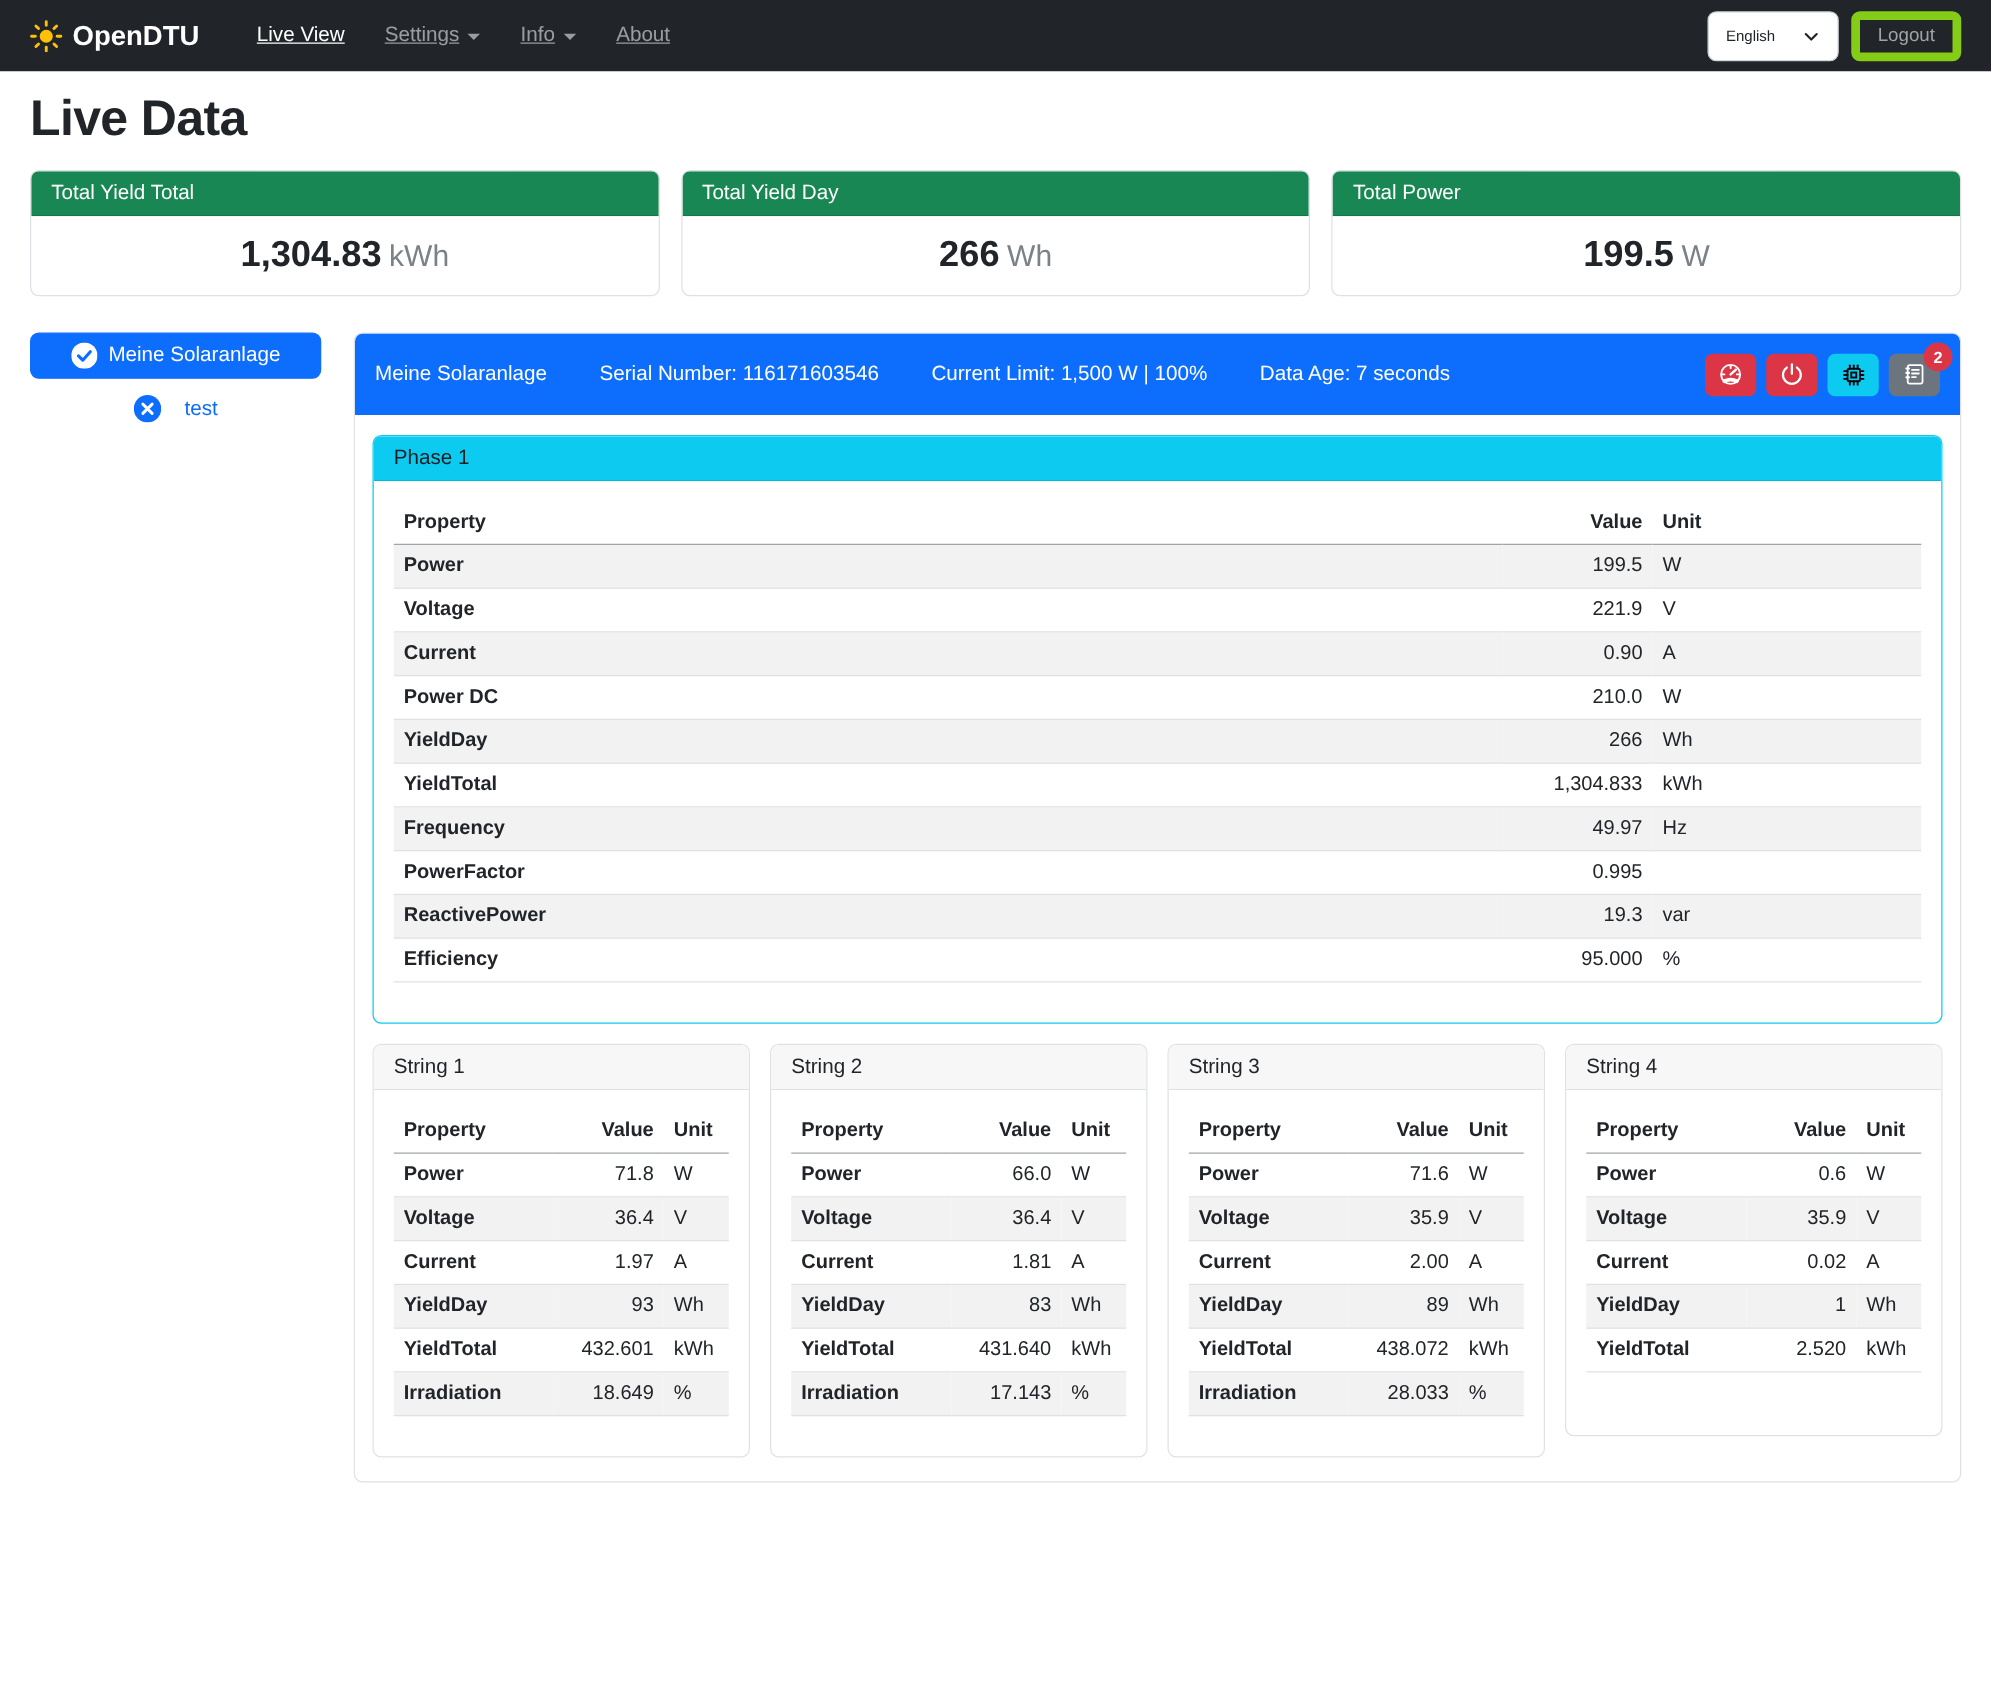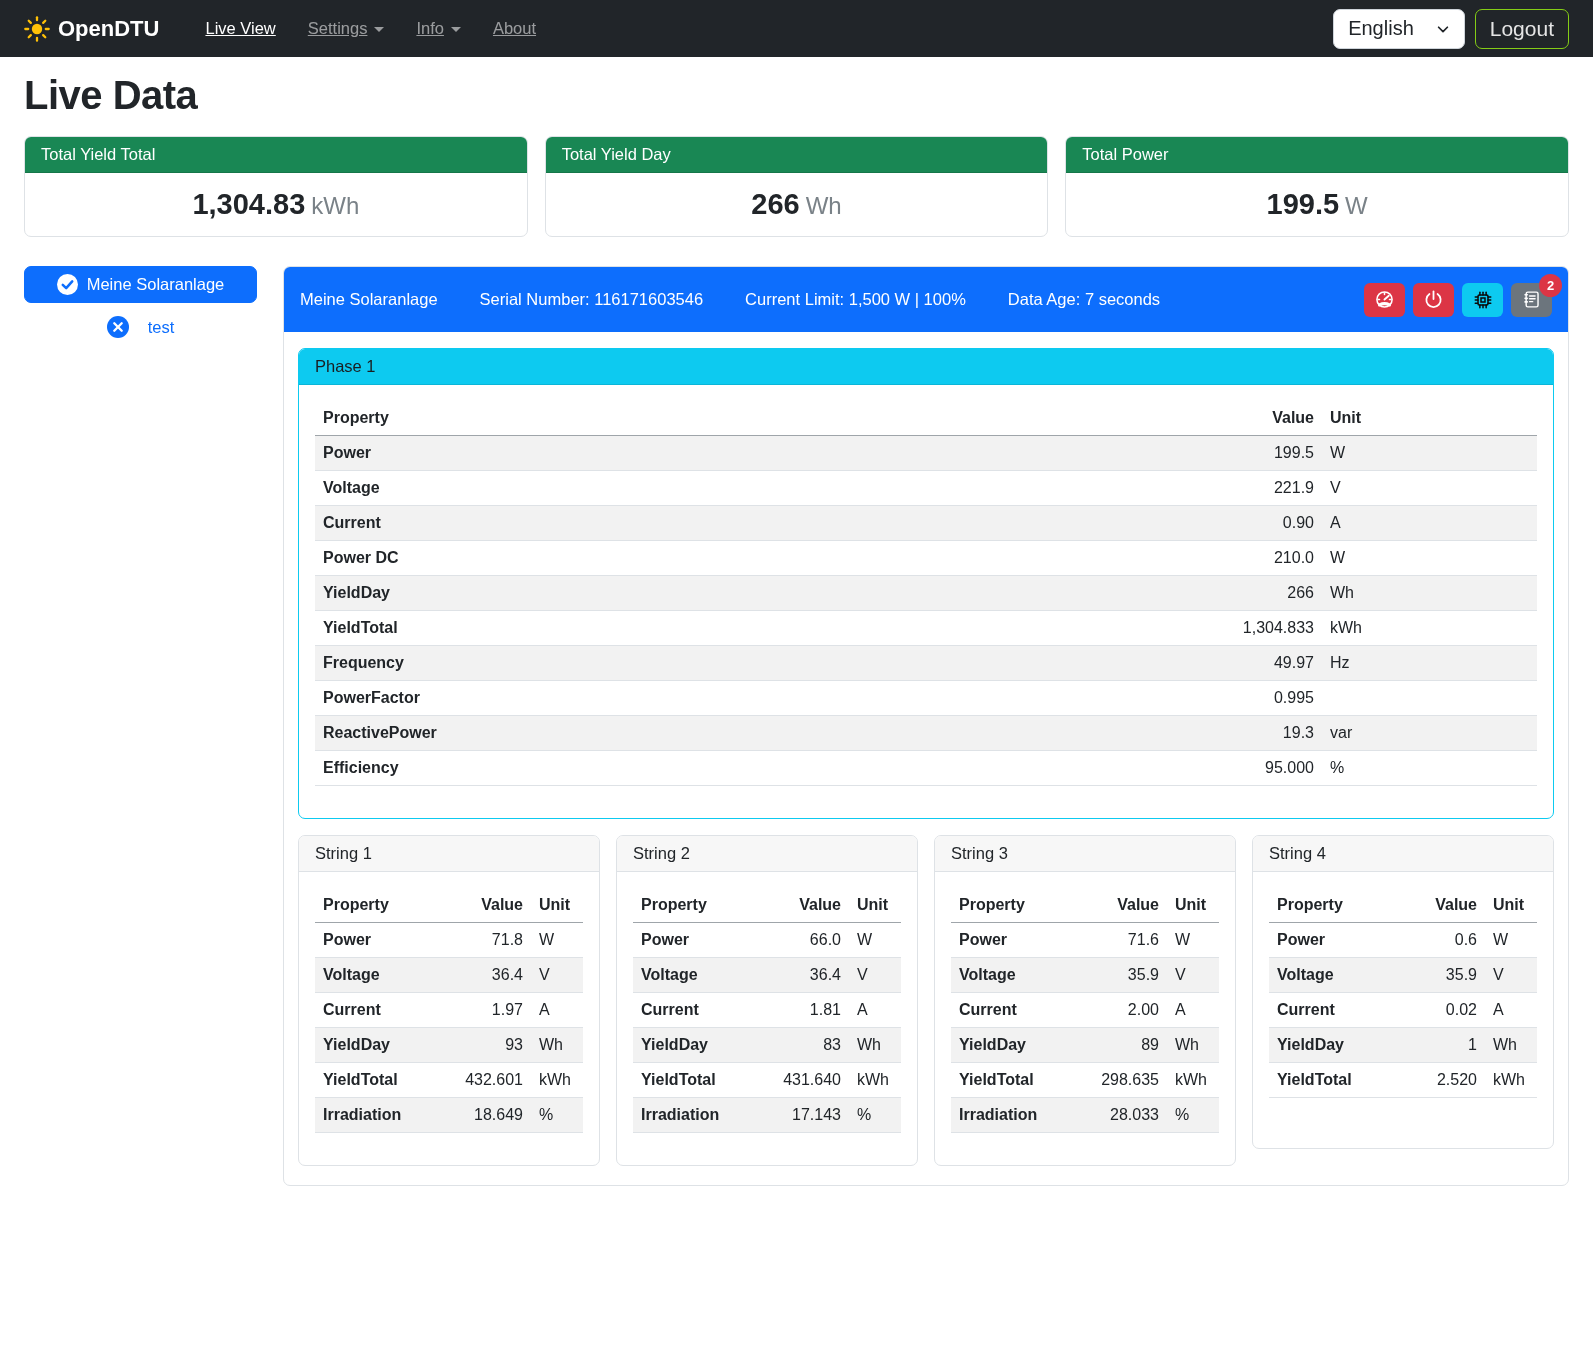--- a/index.html
+++ b/index.html
@@ -19,25 +19,25 @@
     padding:0 24px; gap:8px;
   }
   .brand { display:flex; align-items:center; gap:8px; color:#fff; font-size:22px; font-weight:600; margin-right:24px; text-decoration:none; cursor:pointer;}
   .nav-links { display:flex; align-items:center; gap:4px; flex:1; }
   .nav-link { font-size:16.5px; color:rgba(255,255,255,.55); padding:8px 14px; cursor:pointer; display:flex; align-items:center; gap:7px;text-decoration:underline;}
   .nav-link.active { color:#fff; }
   .caret { width:0; height:0; border-left:5px solid transparent; border-right:5px solid transparent; border-top:5px solid rgba(255,255,255,.55); display:inline-block; margin-top:2px;}
   .nav-right { display:flex; align-items:center; gap:10px; }
   .lang-select {
     background:#fff; color:#212529; border:1px solid #ced4da; border-radius:7px;
-    height:40px; padding:0 14px; font-size:20px; display:flex; align-items:center; gap:22px; cursor:pointer;
+    height:40px; padding:0 14px; font-size:12px; display:flex; align-items:center; gap:22px; cursor:pointer;
   }
   .logout-btn {
-    background:transparent; border:1px solid #84cc16; color:#e5e5e5;
-    border-radius:7px; height:40px; padding:0 14px; font-size:21px; cursor:pointer;
+    background:transparent; border:7px solid #84cc16; color:#a3a3a3;
+    border-radius:7px; height:40px; padding:0 14px; font-size:15px; cursor:pointer;
     font-family:"Liberation Sans", sans-serif;
   }
 
   
   .container { padding:0 24px; }
   h1.page-title { font-size:40px; font-weight:700; margin:16px 0 18px; letter-spacing:-0.5px; }
 
   .summary-row { display:grid; grid-template-columns:1fr 1fr 1fr; gap:17px; margin-bottom:29px; }
   .card { border:1px solid #dee2e6; border-radius:7px; background:#fff; }
   .card-header { padding:8px 16px; border-radius:6px 6px 0 0; font-size:16.5px; border-bottom:1px solid rgba(0,0,0,.12); }
@@ -459,21 +459,21 @@
                         <td class="c-val">2.00</td>
                         <td class="c-unit">A</td>
                       </tr>
                       <tr>
                         <th class="c-prop">YieldDay</th>
                         <td class="c-val">89</td>
                         <td class="c-unit">Wh</td>
                       </tr>
                       <tr>
                         <th class="c-prop">YieldTotal</th>
-                        <td class="c-val">298.635</td>
+                        <td class="c-val">438.072</td>
                         <td class="c-unit">kWh</td>
                       </tr>
                       <tr>
                         <th class="c-prop">Irradiation</th>
                         <td class="c-val">28.033</td>
                         <td class="c-unit">%</td>
                       </tr>
                     </tbody>
                 </table>
               </div>

